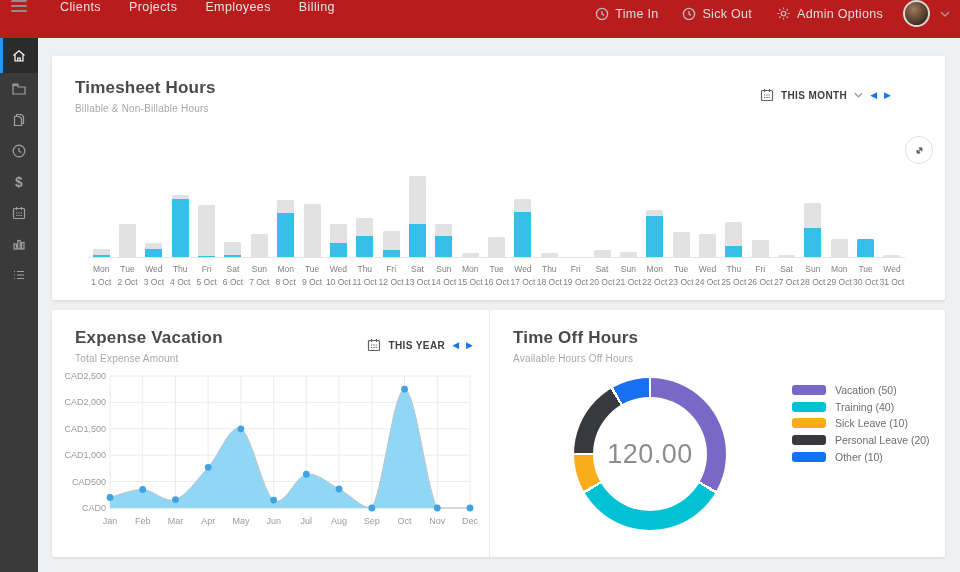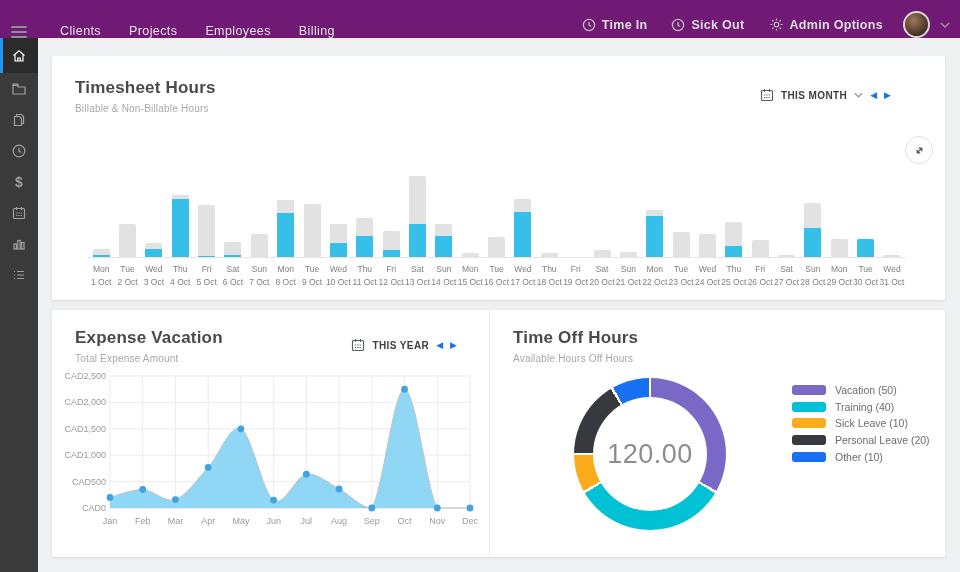--- a/index.html
+++ b/index.html
@@ -1,28 +1,28 @@
 <!DOCTYPE html>
 <html><head>
 <meta charset="utf-8">
 <style>
   * { margin:0; padding:0; box-sizing:border-box; }
   html,body { width:960px; height:572px; font-family:"Liberation Sans", sans-serif; }
   .app { position:relative; width:960px; height:572px; background:#eef0f1; overflow:hidden; }
 
   
-  .topnav { position:absolute; left:0; top:0; width:960px; height:38px; background:#701a75;
-            display:flex; align-items:flex-end; z-index:5; }
+  .topnav { position:absolute; left:0; top:0; width:960px; height:38px; background:#b91c1c;
+            display:flex; align-items:flex-start; z-index:5; }
   .hamburger { width:38px; display:flex; flex-direction:column; gap:3px; align-items:center; cursor:pointer; }
   .hamburger span { display:block; width:16px; height:2px; background:#8f8f8f; border-radius:1px; }
   .nav-menu { display:flex; align-items:center; margin-left:8px; }
   .nav-item { color:#e3e3e3; font-size:12.5px; letter-spacing:.4px; padding:0 14px; cursor:pointer; }
   .nav-right { margin-left:auto; display:flex; align-items:center; gap:4px; padding-right:10px; }
   .nav-action { display:flex; align-items:center; gap:6px; color:#dedede; font-size:12.5px;
-                letter-spacing:.3px; padding:0 10px; cursor:pointer;font-weight:bold; }
+                letter-spacing:.3px; padding:0 10px; cursor:pointer; }
   .nav-action svg { stroke:#bdbdbd; }
   .avatar { width:27px; height:27px; border-radius:50%; margin-left:6px;
             background:radial-gradient(circle at 38% 32%, #9c7a5e 0%, #6b4f3a 40%, #2e241d 85%);
             border:2px solid #d8d8d8; }
   .nav-caret { margin-left:6px; }
 
   
   .sidebar { position:absolute; left:0; top:38px; width:38px; height:534px; background:#3a3a3a; }
   .side-item { height:31px; display:flex; align-items:center; justify-content:center;
                color:#a0a0a0; cursor:pointer; position:relative; }
@@ -39,21 +39,21 @@
   .half-left  { width:438px; position:relative; border-right:1px solid #e9e9e9; }
   .half-right { flex:1; position:relative; }
 
   .card-title { font-size:17px; color:#4a4a4a; font-weight:bold; letter-spacing:.2px;text-align:right; }
   .card-sub   { font-size:10px; color:#a8a8a8; margin-top:5px; letter-spacing:.2px; }
   .head-block { position:absolute; left:23px; top:18px; }
   #card-timesheet .head-block { top:22px; }
 
   .range-ctrl { position:absolute; display:flex; align-items:center; gap:7px; }
   #card-timesheet .range-ctrl { right:54px; top:32px; }
-  .half-left .range-ctrl { right:32px; top:28px; }
+  .half-left .range-ctrl { right:16px; top:28px; }
   .range-label { font-size:10px; font-weight:bold; color:#3c4043; letter-spacing:.4px; }
   .tri { color:#1a73e8; font-size:9px; cursor:pointer; line-height:1; }
   .expand-btn { position:absolute; right:12px; top:80px; width:28px; height:28px; border-radius:50%;
                 background:#fff; border:1px solid #e0e0e0; display:flex; align-items:center;
                 justify-content:center; cursor:pointer; }
   #card-timesheet .expand-btn { top:80px; }
 
   
   .ts-chart { position:absolute; left:36px; right:40px; bottom:12px; }
   .ts-cols { display:flex; border-bottom:1px solid #e4e4e4; }

